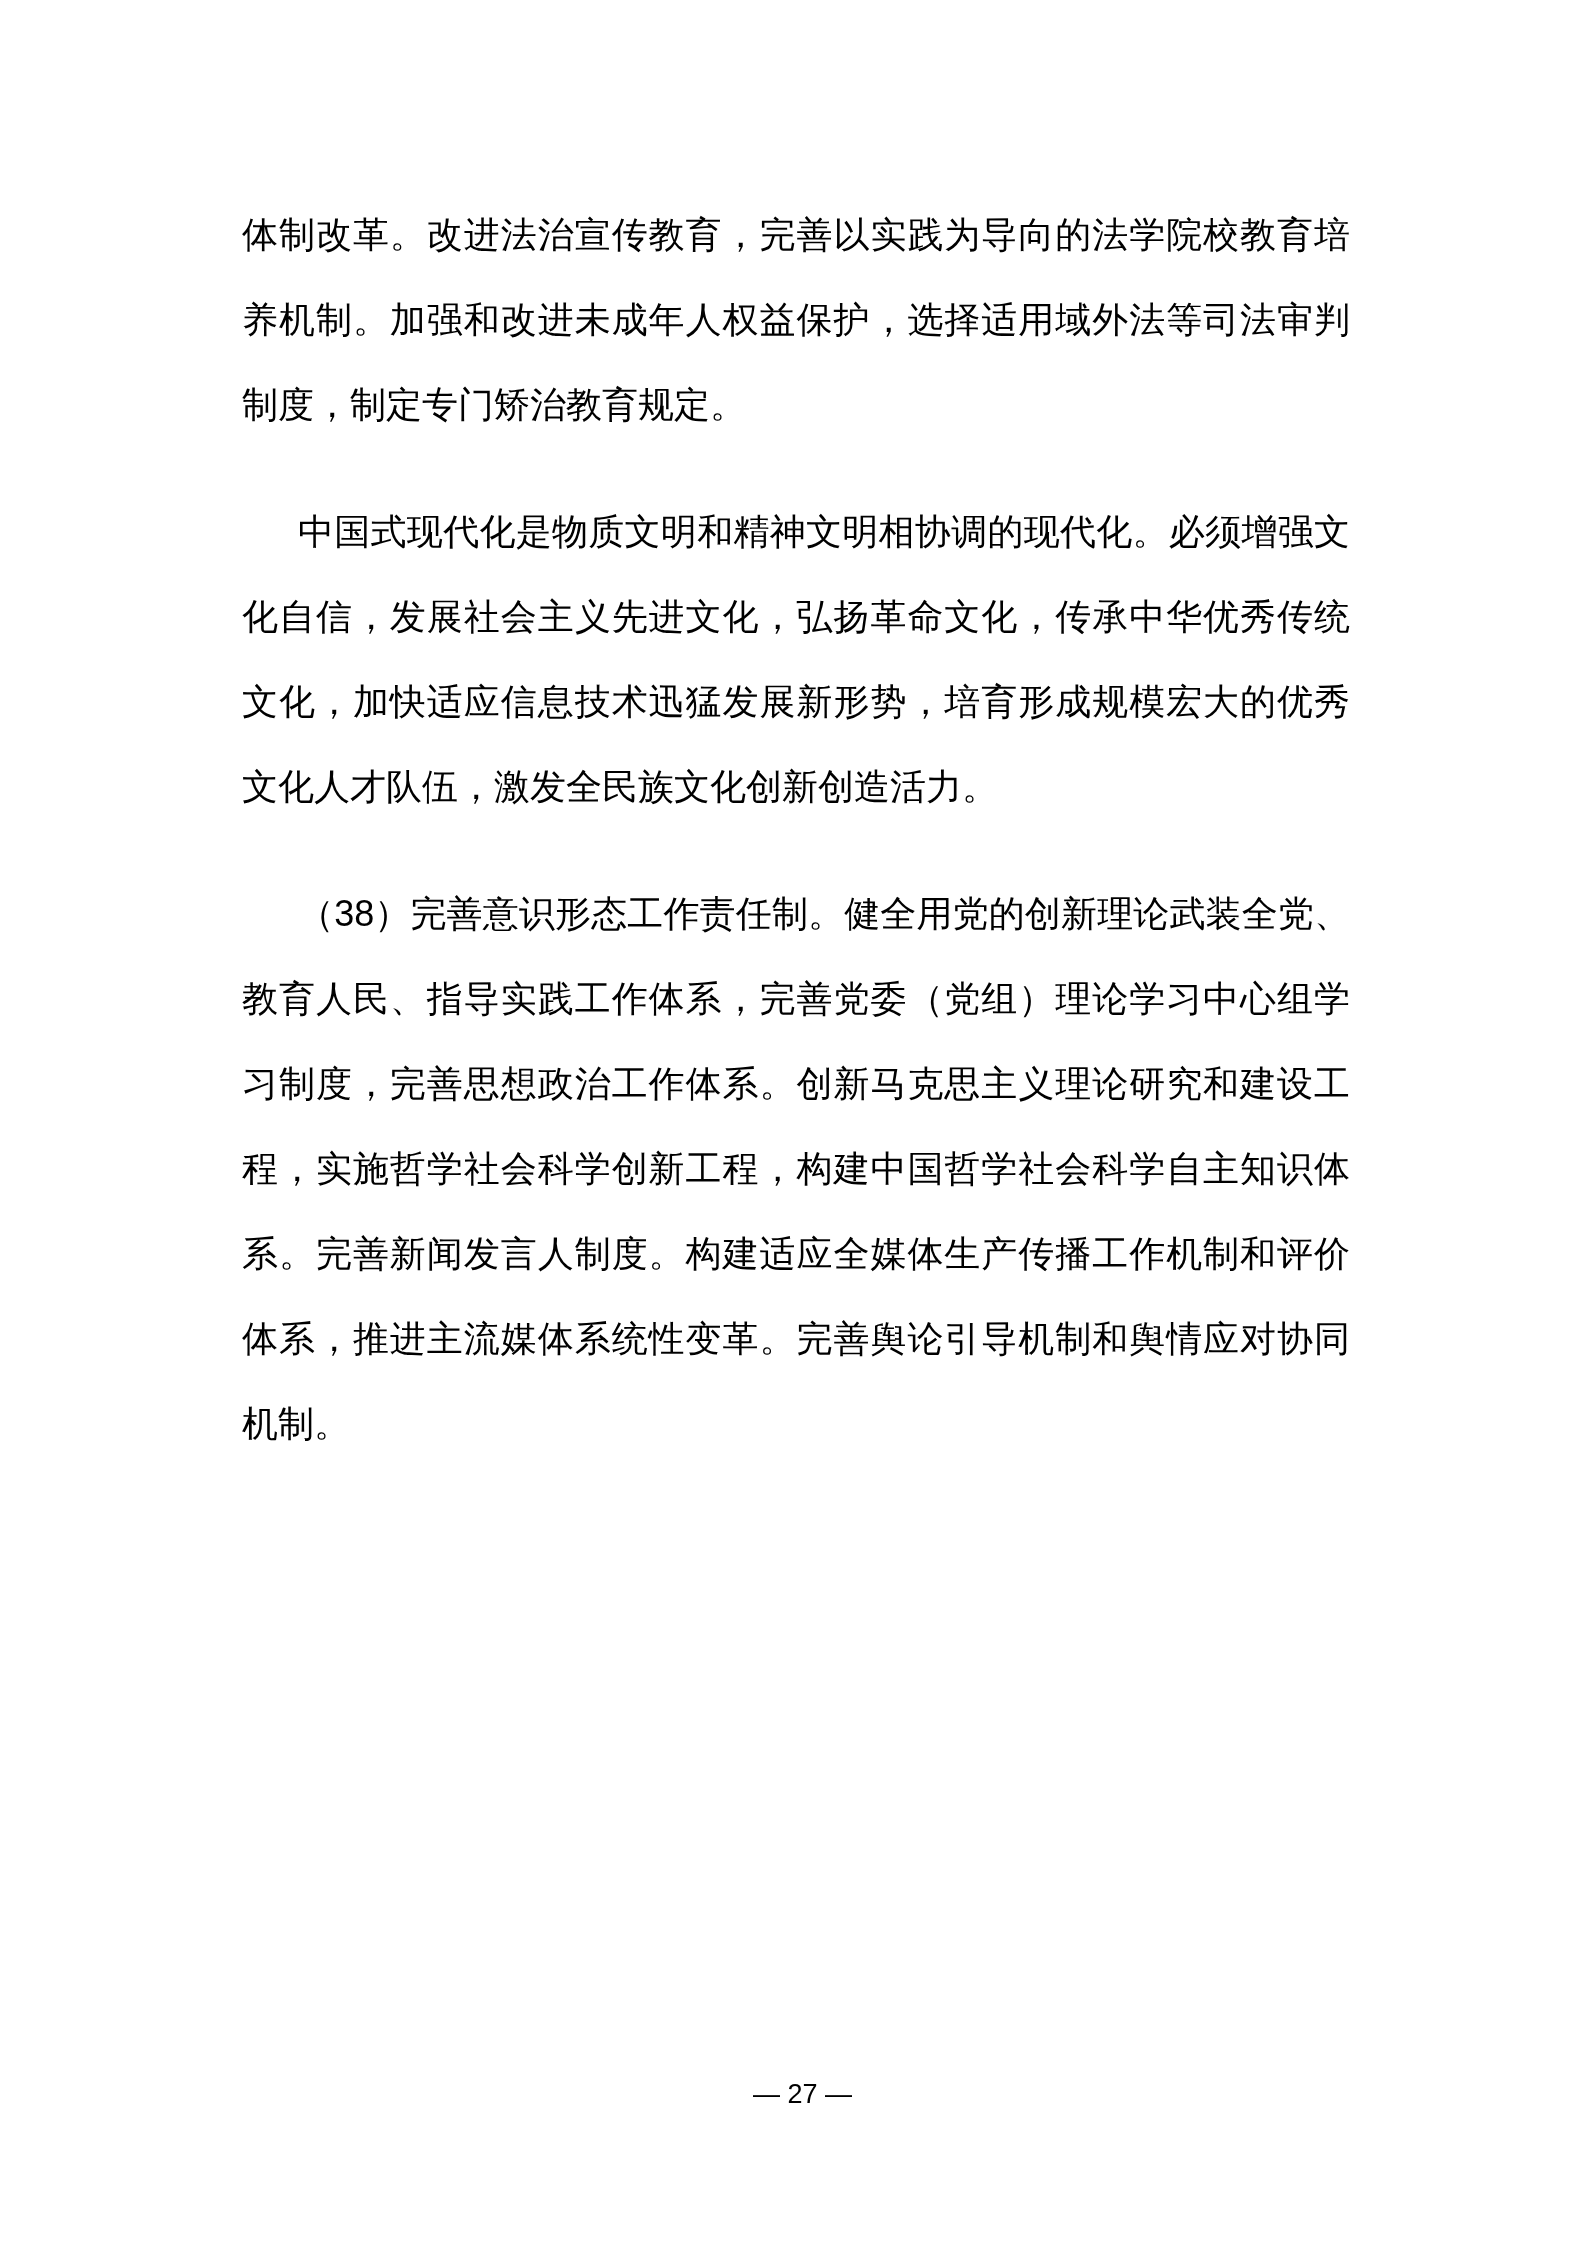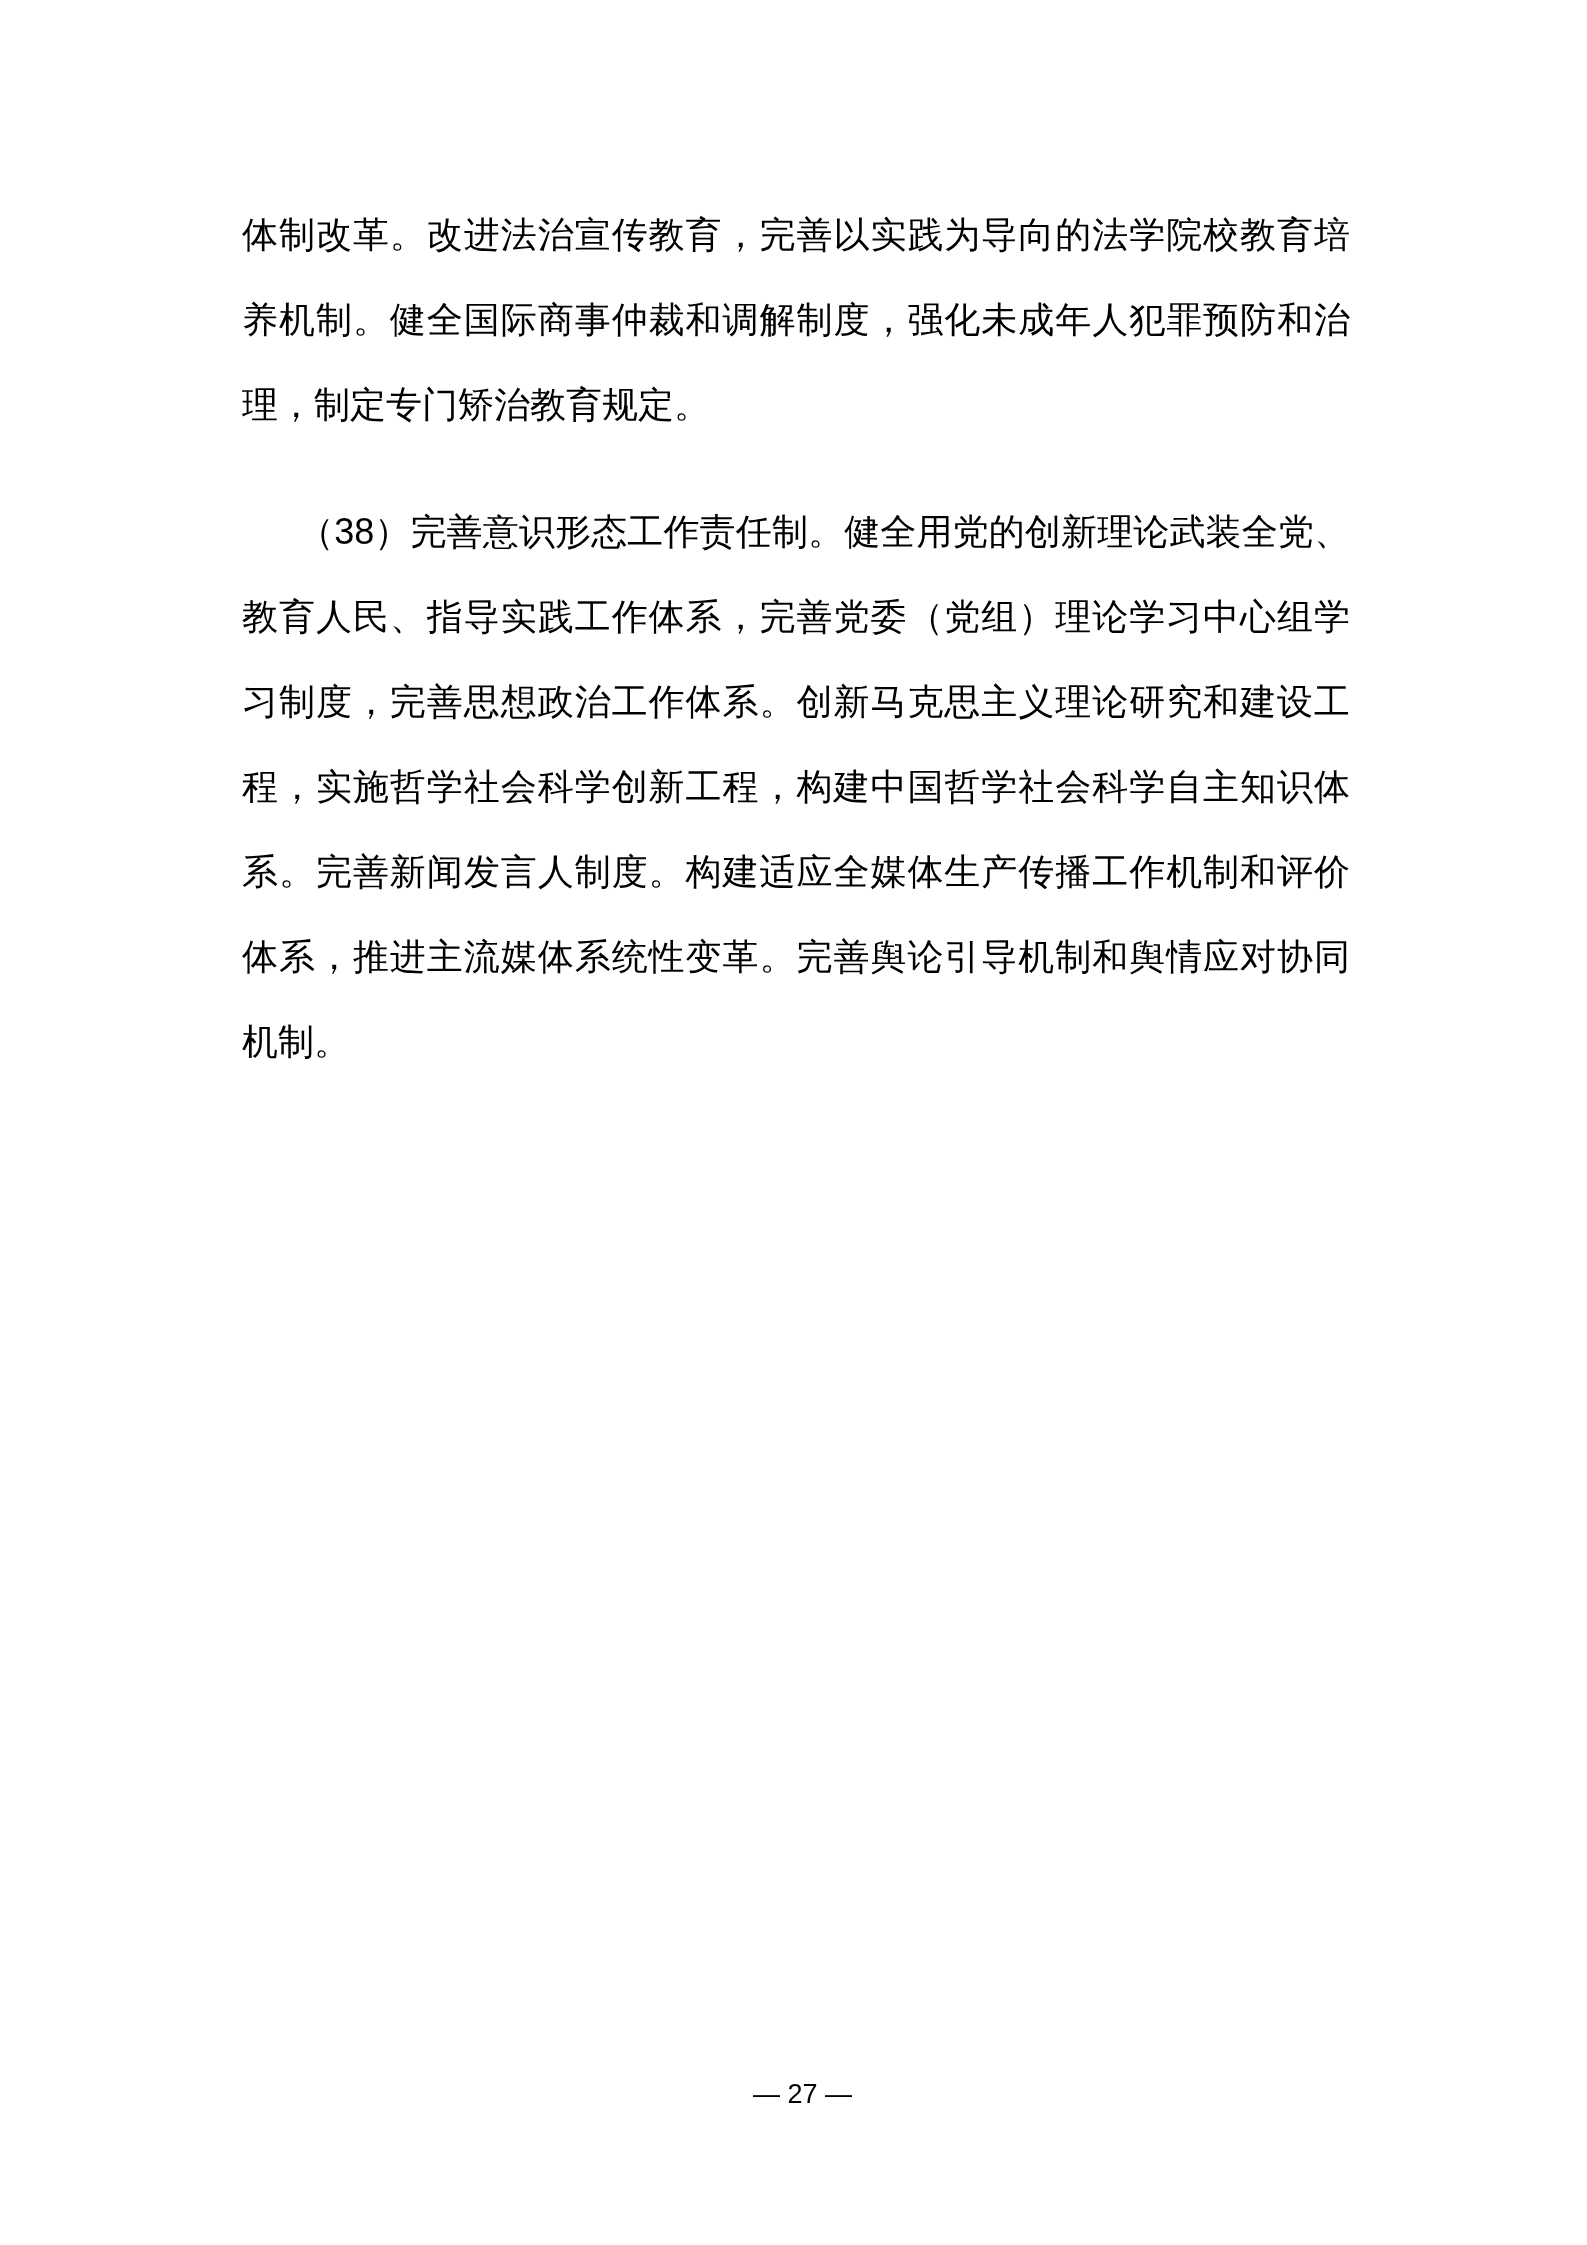--- a/index.html
+++ b/index.html
@@ -51,19 +51,20 @@
     font-size: 27px;
     line-height: 32px;
     color: #000000;
   }
 </style>
 </head>
 <body>
 
 <div class="page">
   <main class="content" id="content">
-      <p class="para">体制改革。改进法治宣传教育，完善以实践为导向的法学院校教育培养机制。健全国际商事仲裁和调解制度，强化未成年人犯罪预防和治理，制定专门矫治教育规定。</p>
+      <p class="para">体制改革。改进法治宣传教育，完善以实践为导向的法学院校教育培养机制。加强和改进未成年人权益保护，选择适用域外法等司法审判制度，制定专门矫治教育规定。</p>
+      <p class="para indent">中国式现代化是物质文明和精神文明相协调的现代化。必须增强文化自信，发展社会主义先进文化，弘扬革命文化，传承中华优秀传统文化，加快适应信息技术迅猛发展新形势，培育形成规模宏大的优秀文化人才队伍，激发全民族文化创新创造活力。</p>
       <p class="para indent">（38）完善意识形态工作责任制。健全用党的创新理论武装全党、教育人民、指导实践工作体系，完善党委（党组）理论学习中心组学习制度，完善思想政治工作体系。创新马克思主义理论研究和建设工程，实施哲学社会科学创新工程，构建中国哲学社会科学自主知识体系。完善新闻发言人制度。构建适应全媒体生产传播工作机制和评价体系，推进主流媒体系统性变革。完善舆论引导机制和舆情应对协同机制。</p>
     </main>
   <footer class="page-footer">
     <span>— 27 —</span>
   </footer>
 </div>
 
 </body></html>

